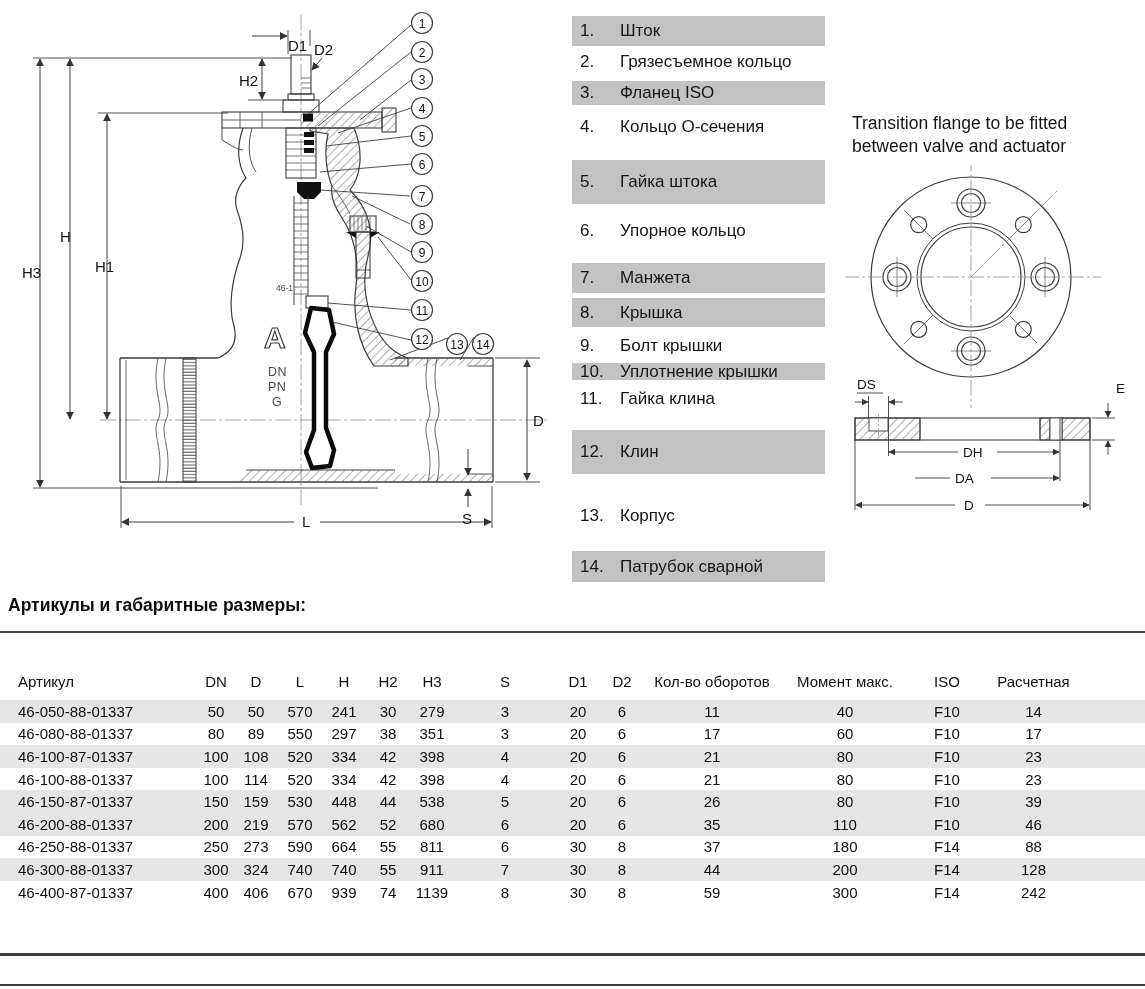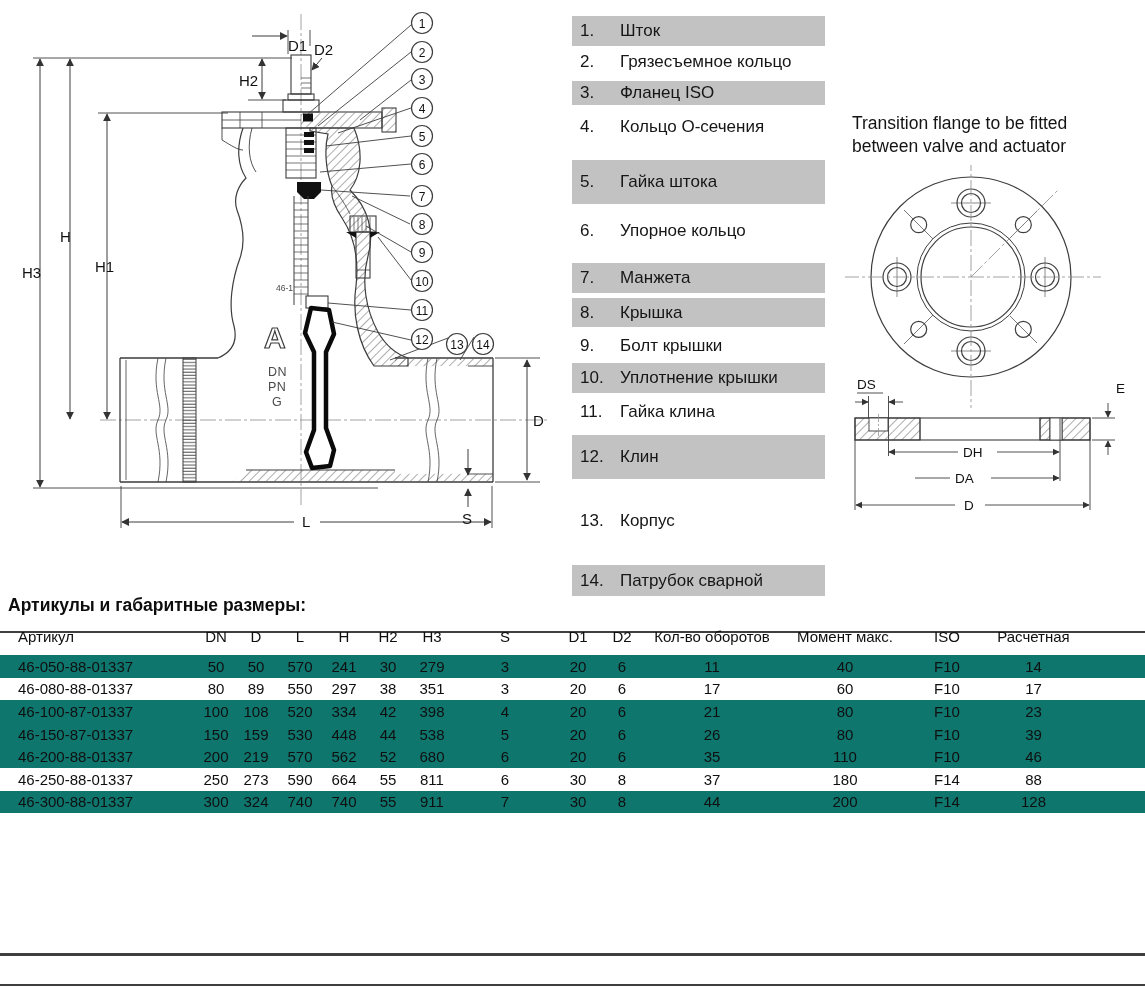--- a/index.html
+++ b/index.html
@@ -7,39 +7,39 @@
        font-family:"Liberation Sans",sans-serif;color:#111;}
   .abs{position:absolute;}
   svg text{font-family:"Liberation Sans",sans-serif;}
 
   
   .parts{left:572px;top:16px;width:253px;}
   .pitem{display:flex;align-items:center;height:30px;font-size:17px;color:#161616;}
   .pitem.g{background:#c2c2c2;}
   .pnum{width:40px;padding-left:8px;flex:none;}
   .plabel{flex:1;}
-  .h31{height:31px}.h29{height:29px}.h24{height:24px}.h25{height:30px}.h44{height:44px}.mt2{margin-top:2px}.mt3{margin-top:3px}.mt4{margin-top:4px}
+  .h31{height:31px}.h29{height:29px}.h24{height:24px}.h25{height:17px}.h44{height:44px}.mt2{margin-top:2px}.mt3{margin-top:3px}.mt4{margin-top:4px}
   .mt5{margin-top:5px}.mt7{margin-top:7px}.mt10{margin-top:27px}.mt12{margin-top:12px}
-  .mt16{margin-top:8px}.mt17{margin-top:17px}.mt18{margin-top:18px}.mt21{margin-top:29px}
+  .mt16{margin-top:16px}.mt17{margin-top:17px}.mt18{margin-top:18px}.mt21{margin-top:20px}
 
   
   .fnote{left:852px;top:112px;width:295px;font-size:17.5px;line-height:22.5px;color:#141414;}
 
   
   .ttitle{left:8px;top:595px;font-size:17.5px;font-weight:bold;color:#0d0d0d;}
   .rule{left:0;width:1145px;background:#3f3f3f;}
   table{border-collapse:collapse;table-layout:fixed;width:1145px;font-size:15px;color:#0f0f0f;}
-  .twrap{left:0;top:612px;}
+  .twrap{left:0;top:657px;}
   th,td{padding:0;text-align:center;font-weight:normal;white-space:nowrap;overflow:hidden;}
   th:first-child,td:first-child{text-align:left;padding-left:18px;}
   th:last-child,td:last-child{padding-right:62px;}
   thead tr.r1 th{height:37px;vertical-align:middle;padding-top:6px;}
   thead tr.r2 th{height:25px;vertical-align:top;padding-top:2px;}
   tbody td{height:22.6px;}
-  tbody tr.shaded{background:#0f766e;}
+  tbody tr.shaded{background:#e5e5e5;}
 </style>
 </head>
 <body>
 
 <svg class="abs" style="left:0;top:0" width="560" height="545" viewBox="0 0 560 545">
   <defs>
     <pattern id="hx" width="6" height="6" patternUnits="userSpaceOnUse" patternTransform="rotate(45)">
       <line x1="0" y1="0" x2="0" y2="6" stroke="#5c5c5c" stroke-width="1"></line>
     </pattern>
     <pattern id="weld" width="4" height="3.2" patternUnits="userSpaceOnUse">
@@ -419,20 +419,36 @@
         <td>42</td>
         <td>398</td>
         <td>4</td>
         <td>20</td>
         <td>6</td>
         <td>21</td>
         <td>80</td>
         <td>F10</td>
         <td>23</td>
       </tr>
+        <tr>
+        <td>46-100-88-01337</td>
+        <td>100</td>
+        <td>114</td>
+        <td>520</td>
+        <td>334</td>
+        <td>42</td>
+        <td>398</td>
+        <td>4</td>
+        <td>20</td>
+        <td>6</td>
+        <td>21</td>
+        <td>80</td>
+        <td>F10</td>
+        <td>23</td>
+      </tr>
         <tr class="shaded">
         <td>46-150-87-01337</td>
         <td>150</td>
         <td>159</td>
         <td>530</td>
         <td>448</td>
         <td>44</td>
         <td>538</td>
         <td>5</td>
         <td>20</td>
@@ -483,18 +499,34 @@
         <td>55</td>
         <td>911</td>
         <td>7</td>
         <td>30</td>
         <td>8</td>
         <td>44</td>
         <td>200</td>
         <td>F14</td>
         <td>128</td>
       </tr>
+        <tr>
+        <td>46-400-87-01337</td>
+        <td>400</td>
+        <td>406</td>
+        <td>670</td>
+        <td>939</td>
+        <td>74</td>
+        <td>1139</td>
+        <td>8</td>
+        <td>30</td>
+        <td>8</td>
+        <td>59</td>
+        <td>300</td>
+        <td>F14</td>
+        <td>242</td>
+      </tr>
       </tbody>
   </table>
 </div>
 
 <div class="abs rule" style="top:953px;height:2.5px"></div>
 <div class="abs rule" style="top:984px;height:2px"></div>
 
 </body></html>

